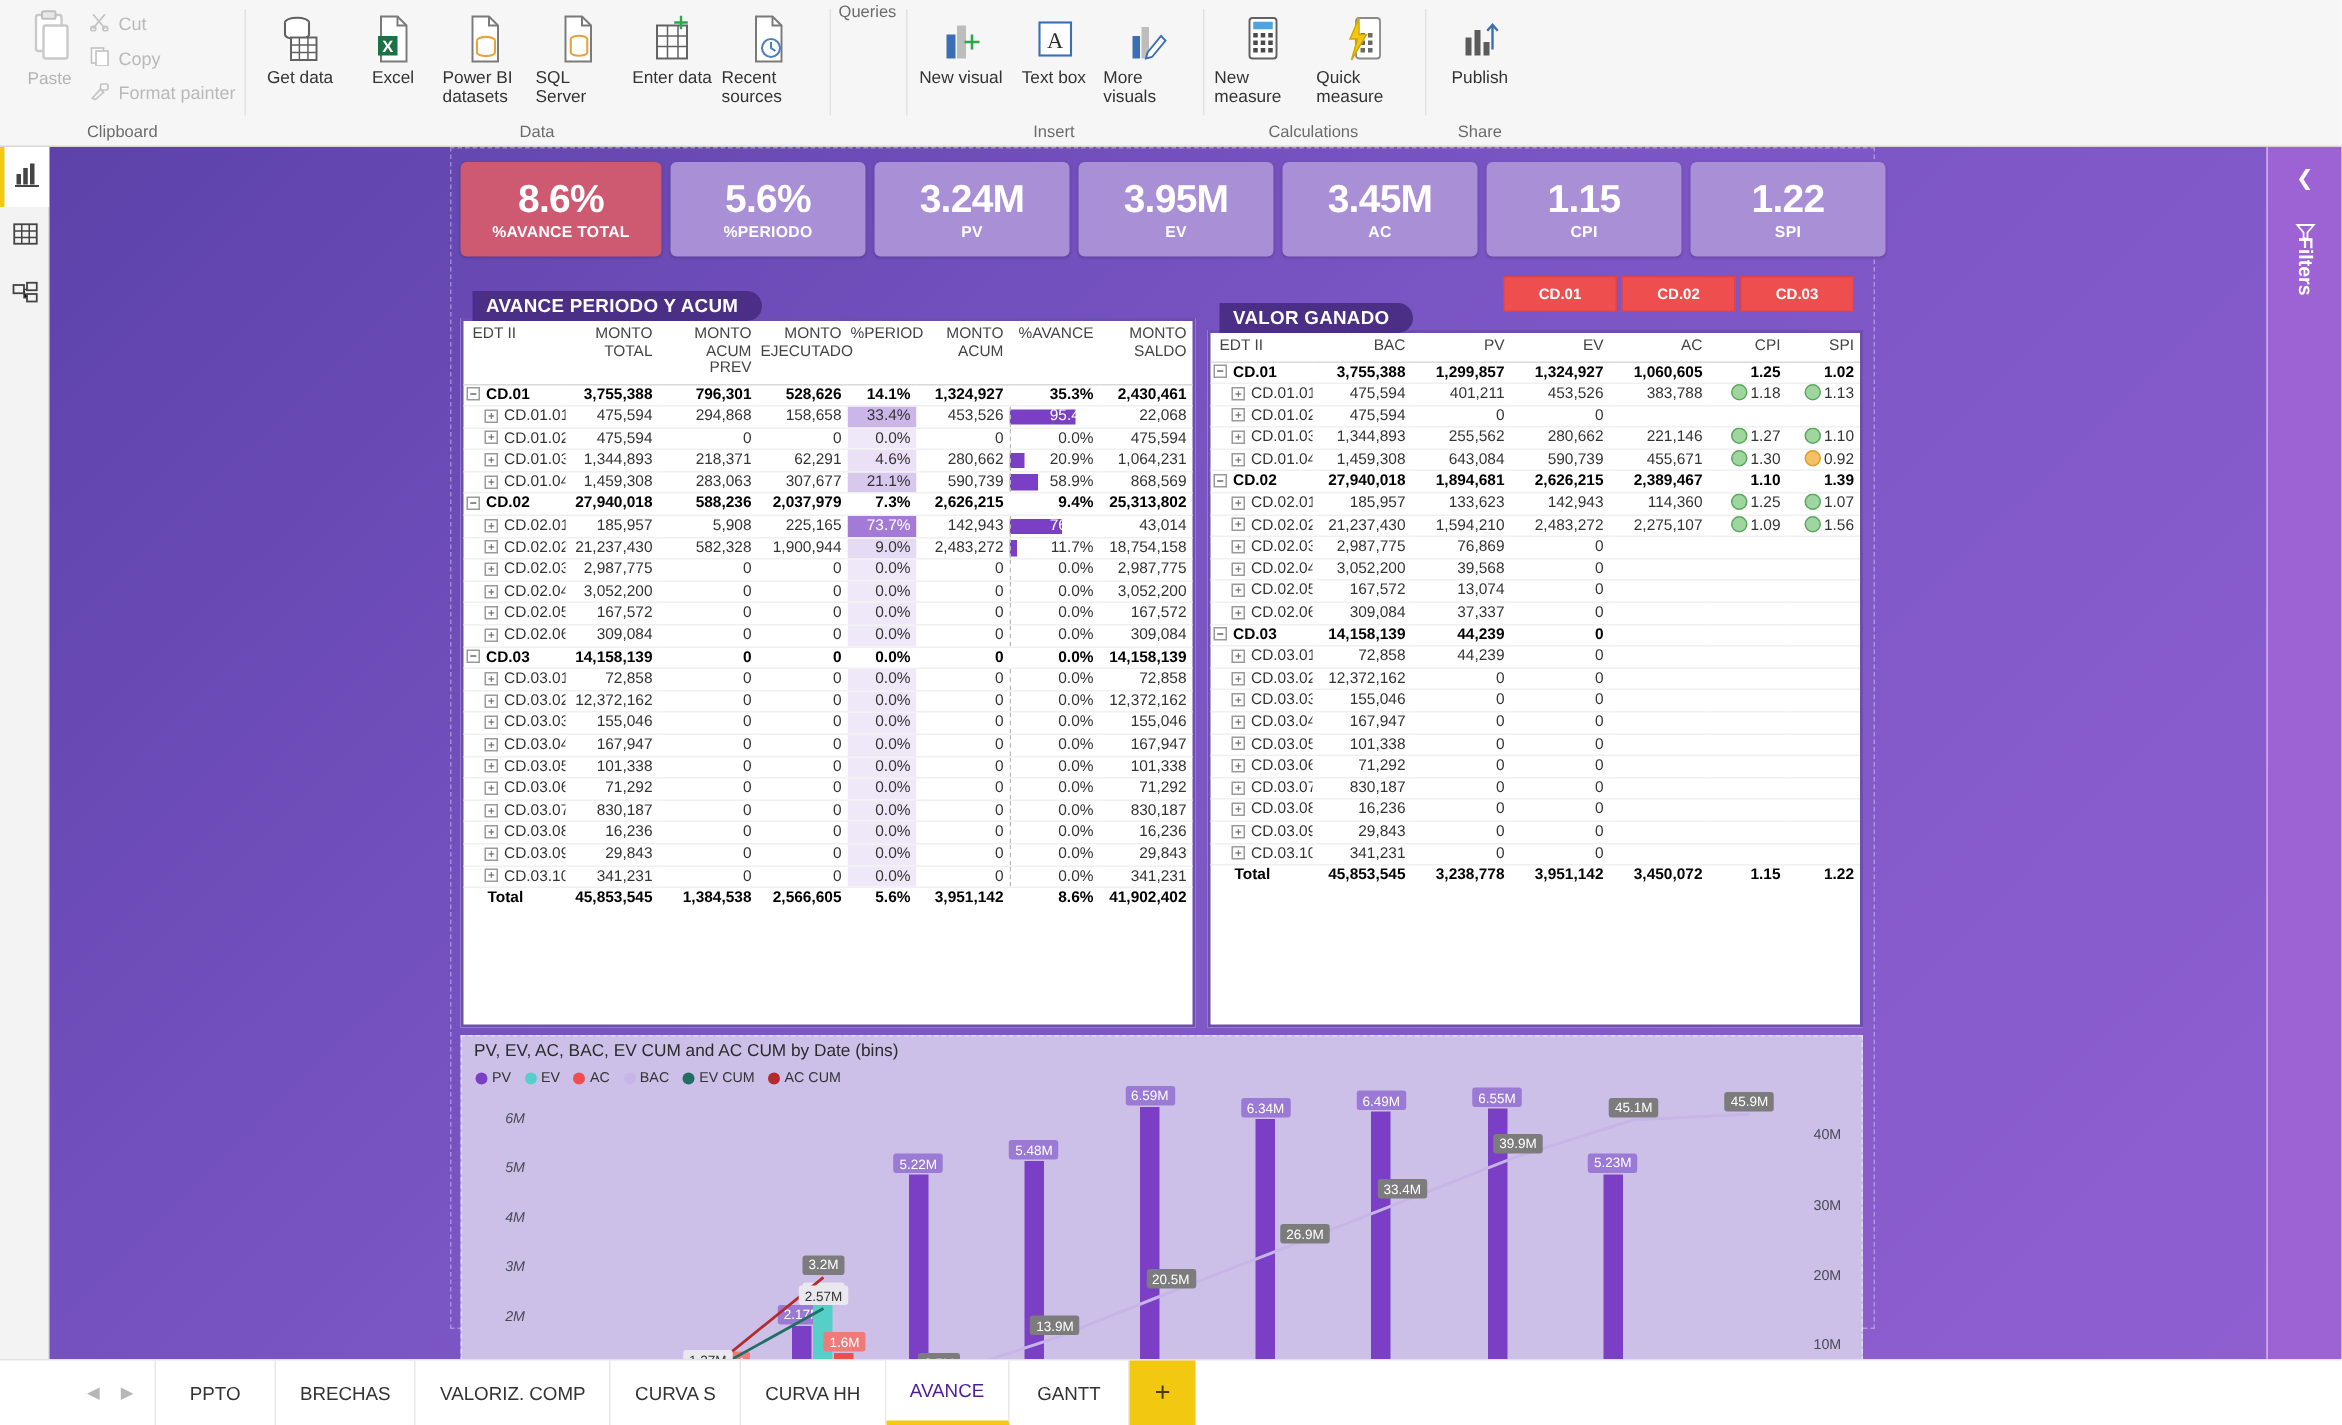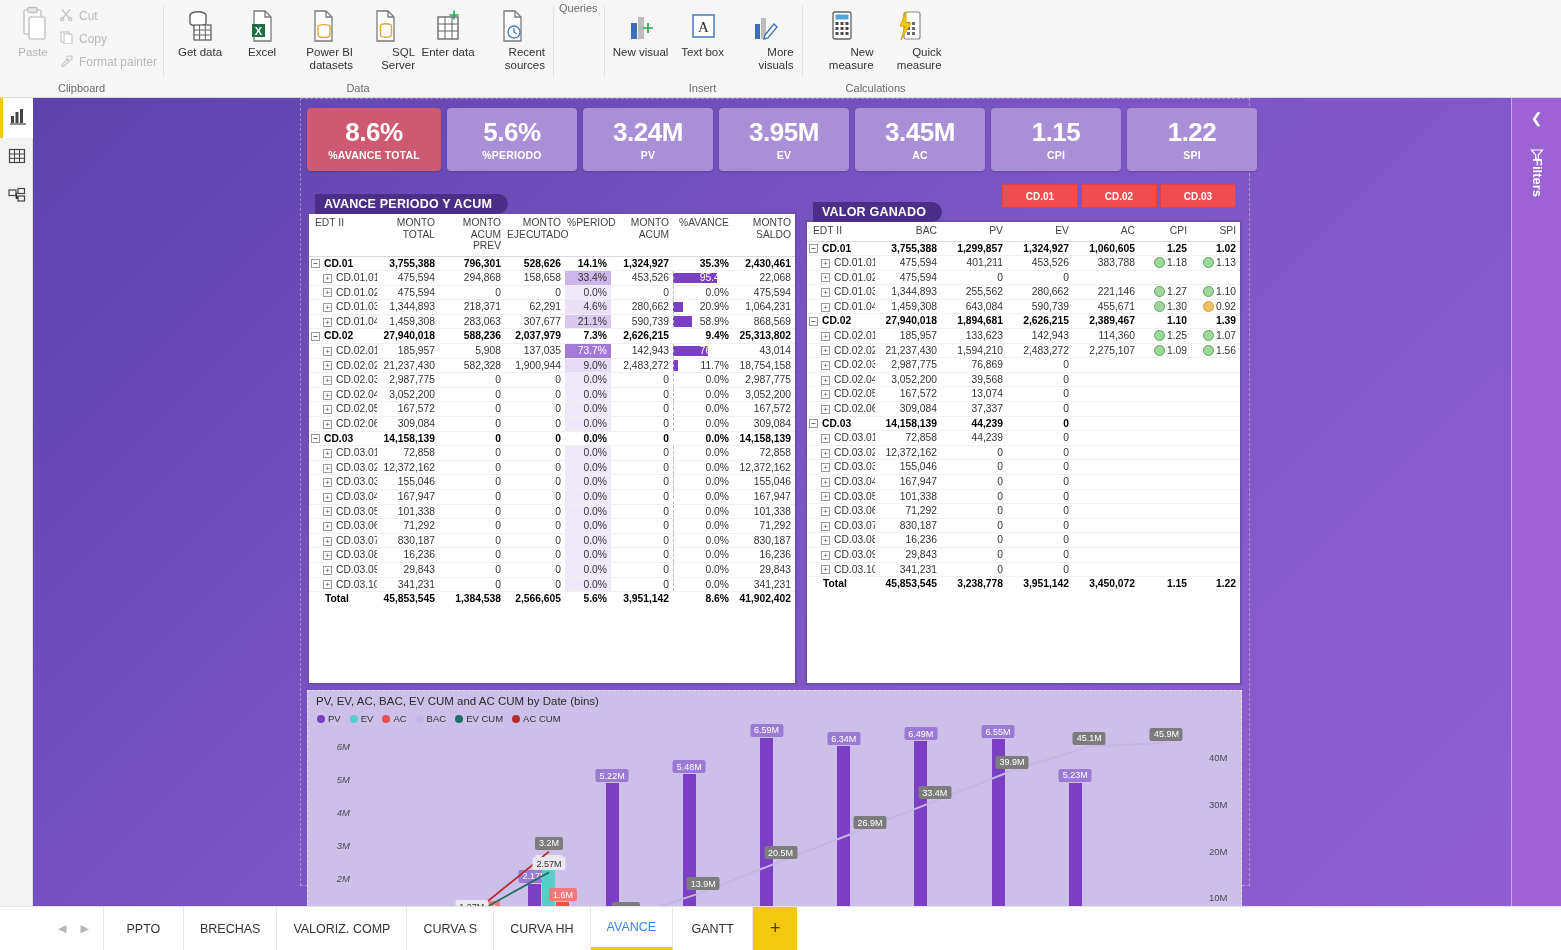--- a/index.html
+++ b/index.html
@@ -19,21 +19,21 @@
   .rb-group { display: flex; flex-direction: column; align-items: center;
     justify-content: space-between; padding: 2px 6px 0 6px; position: relative; }
   .rb-group + .rb-group::before {
     content: ""; position: absolute; left: 0; top: 6px; bottom: 20px; width: 1px; background: #e2e2e2;
   }
   .rb-items { display: flex; align-items: flex-start; flex: 1; }
   .rb-label { font-size: 11px; color: #6b6b6b; padding-bottom: 3px; text-align: center; }
   .rb-btn { display: flex; flex-direction: column; align-items: center; width: 62px;
      padding: 4px 2px 0 2px; cursor: default; }
   .rb-btn .ic { height: 40px; display: flex; align-items: center; justify-content: center; }
-  .rb-btn .tx { font-size: 11.5px; color: #333; text-align: right; line-height: 12.5px; }
+  .rb-btn .tx { font-size: 11.5px; color: #333; text-align: left; line-height: 12.5px; }
   .rb-btn.wide { width: 68px; }
 
   
   .clip-wrap { display: flex; align-items: flex-start; }
   .clip-paste { display: flex; flex-direction: column; align-items: center; width: 54px; padding-top: 4px;}
   .clip-paste .tx { font-size: 11.5px; color: #b4b4b4; }
   .clip-sub { display: flex; flex-direction: column; padding-top: 6px; gap: 7px; }
   .clip-row { display: flex; align-items: center; gap: 6px; font-size: 12px; color: #b9b9b9; }
 
   
@@ -154,21 +154,21 @@
      transform-origin: center; color: #fff; font-size: 13px; font-weight: bold; white-space: nowrap; }
   #filters .ficon { position: absolute; top: 50px; left: 50%; transform: translateX(-50%); color: #fff; }
 
   
   #tabbar { position: absolute; left: 0; bottom: 0; width: 1561px; height: 44px;
      background: #fff; border-top: 1px solid #e3e3e3; display: flex; align-items: stretch; }
   .navarrows { display: flex; align-items: center; gap: 14px; padding: 0 14px 0 58px;
      border-right: 1px solid #e8e8e8; color: #b6b6b6; font-size: 11px; }
   .tab { min-width: 80px; padding: 0 16px; display: flex; align-items: center; justify-content: center;
      font-size: 12.5px; color: #333; border-right: 1px solid #e8e8e8; }
-  .tab.active { font-weight: normal; color: #3b82f6; border-bottom: 3px solid #f2c811; background: #fff; }
+  .tab.active { font-weight: normal; color: #4c1d95; border-bottom: 3px solid #f2c811; background: #fff; }
   .tab.addbtn { background: #f2c811; color: #4b3a00; font-size: 18px; min-width: 44px; padding: 0;
      border-right: none; }
 </style>
 </head>
 <body>
 
 <div id="ribbon">
 
   <div class="rb-group">
     <div class="rb-items clip-wrap">
@@ -362,20 +362,36 @@
               </g>
               <path d="M10 3 L4 17 L9 17 L5 31 L15 14 L10 14 Z" fill="#f2c811" stroke="#d3a800" stroke-width="1"></path>
             </svg>
         </div>
         <div class="tx">Quick measure</div>
       </div>
     </div>
     <div class="rb-label">Calculations</div>
   </div>
 
+  <div class="rb-group">
+    <div class="rb-items">
+      <div class="rb-btn">
+        <div class="ic">
+          <svg width="30" height="34" viewBox="0 0 30 34">
+              <rect x="5" y="16" width="4" height="12" fill="#5b5b5b"></rect>
+              <rect x="11" y="11" width="4" height="17" fill="#5b5b5b"></rect>
+              <rect x="17" y="19" width="4" height="9" fill="#5b5b5b"></rect>
+              <path d="M23 24V8M19.5 11.5L23 7.5l3.5 4" stroke="#3a6fb5" stroke-width="1.6" fill="none"></path>
+            </svg>
+        </div>
+        <div class="tx">Publish</div>
+      </div>
+    </div>
+    <div class="rb-label">Share</div>
+  </div>
 </div>
 
 <div id="leftrail">
   <div class="rail-btn active">
     <span>
       <svg width="18" height="18" viewBox="0 0 18 18">
           <rect x="2" y="9" width="3" height="7" fill="#444"></rect>
           <rect x="6.5" y="5" width="3" height="11" fill="#444"></rect>
           <rect x="11" y="2" width="3" height="14" fill="#444"></rect>
           <path d="M1 17h16" stroke="#444" stroke-width="1.2"></path>
@@ -525,21 +541,21 @@
               <td>2,037,979</td>
               <td class="grad"><i style="background: transparent;"></i><span>7.3%</span></td>
               <td>2,626,215</td>
               <td class="dbar"><span>9.4%</span></td>
               <td>25,313,802</td>
             </tr>
             <tr class="lvl1">
               <td class="lft"><span class="exp">+</span><span>CD.02.01</span></td>
               <td>185,957</td>
               <td>5,908</td>
-              <td>137,035</td>
+              <td>225,165</td>
               <td class="grad"><i style="background: rgba(122, 63, 196, 0.694);"></i><span style="color: rgb(255, 255, 255);">73.7%</span></td>
               <td>142,943</td>
               <td class="dbar"><i style="width: 35.374px;"></i><div class="axisline"></div><span style="color: rgb(255, 255, 255);">76.9%</span></td>
               <td>43,014</td>
             </tr>
             <tr class="lvl1">
               <td class="lft"><span class="exp">+</span><span>CD.02.02</span></td>
               <td>21,237,430</td>
               <td>582,328</td>
               <td>1,900,944</td>

